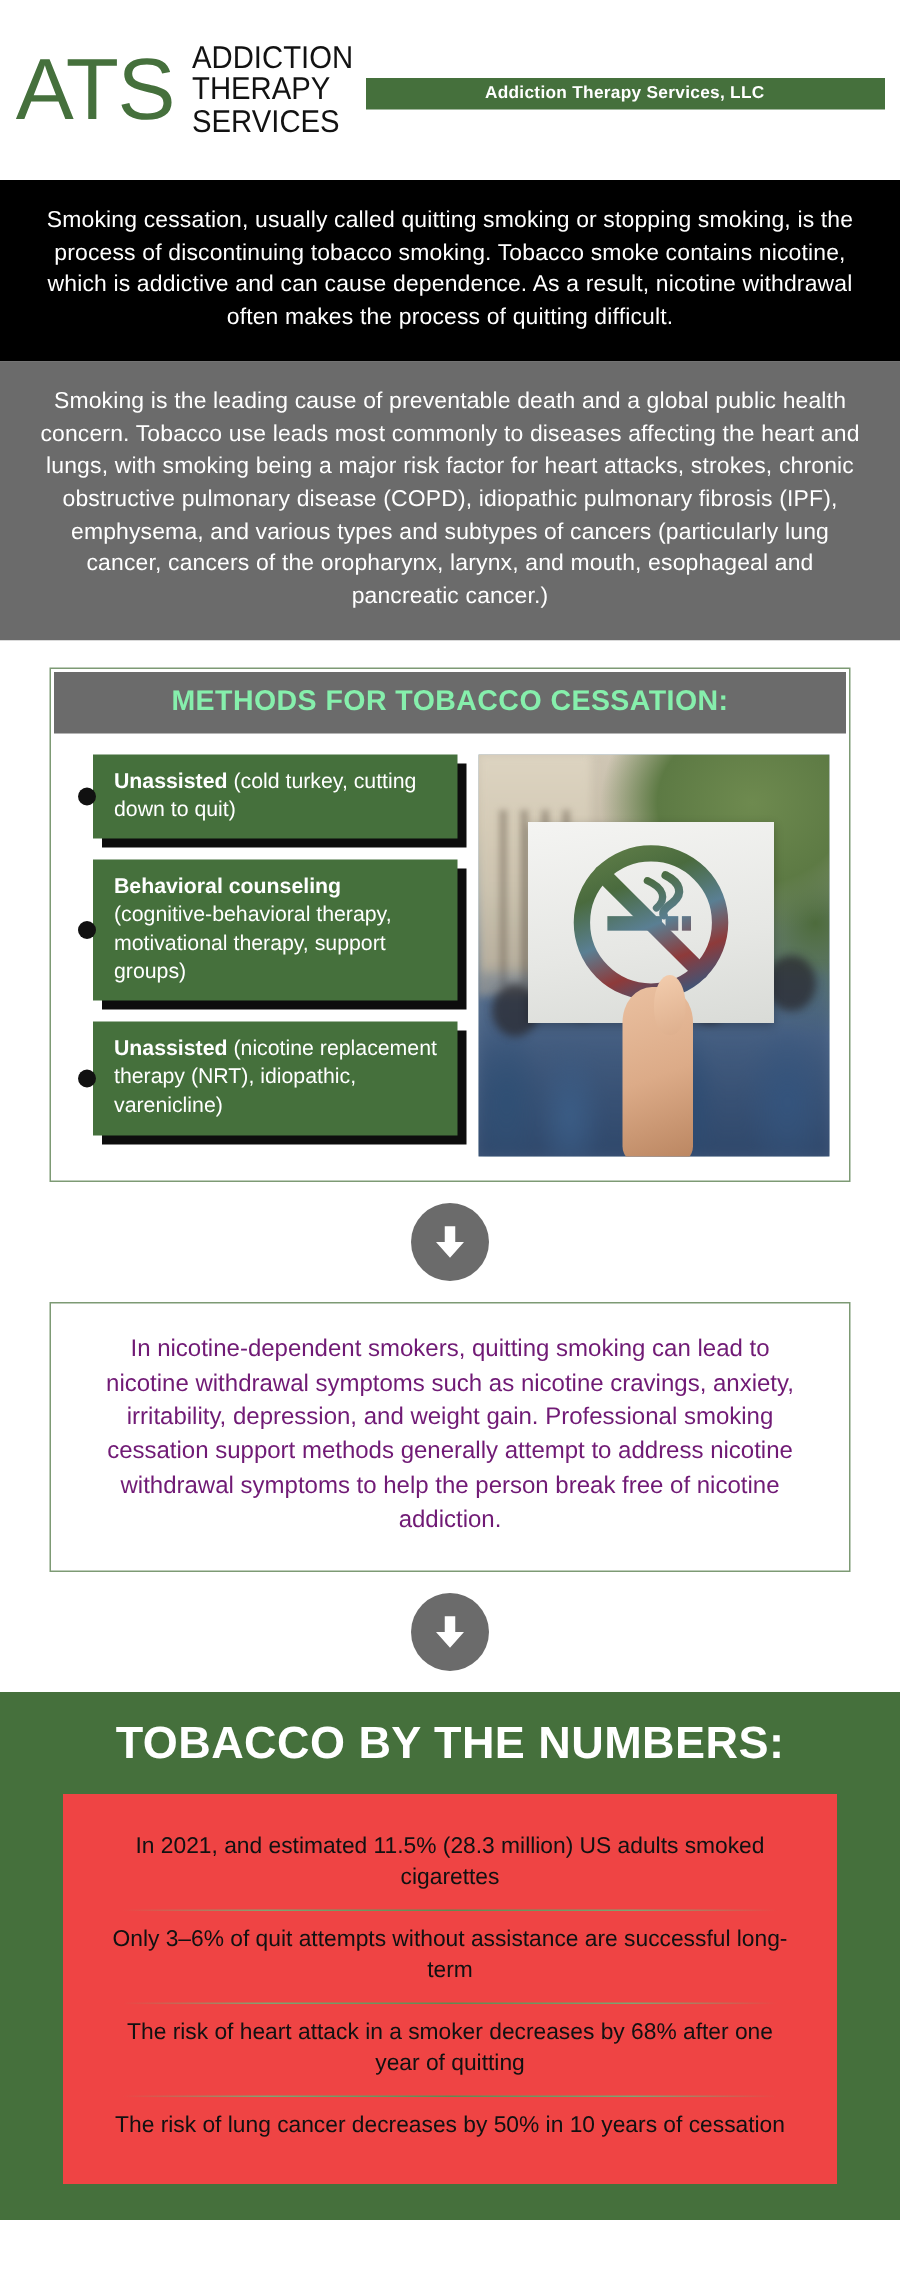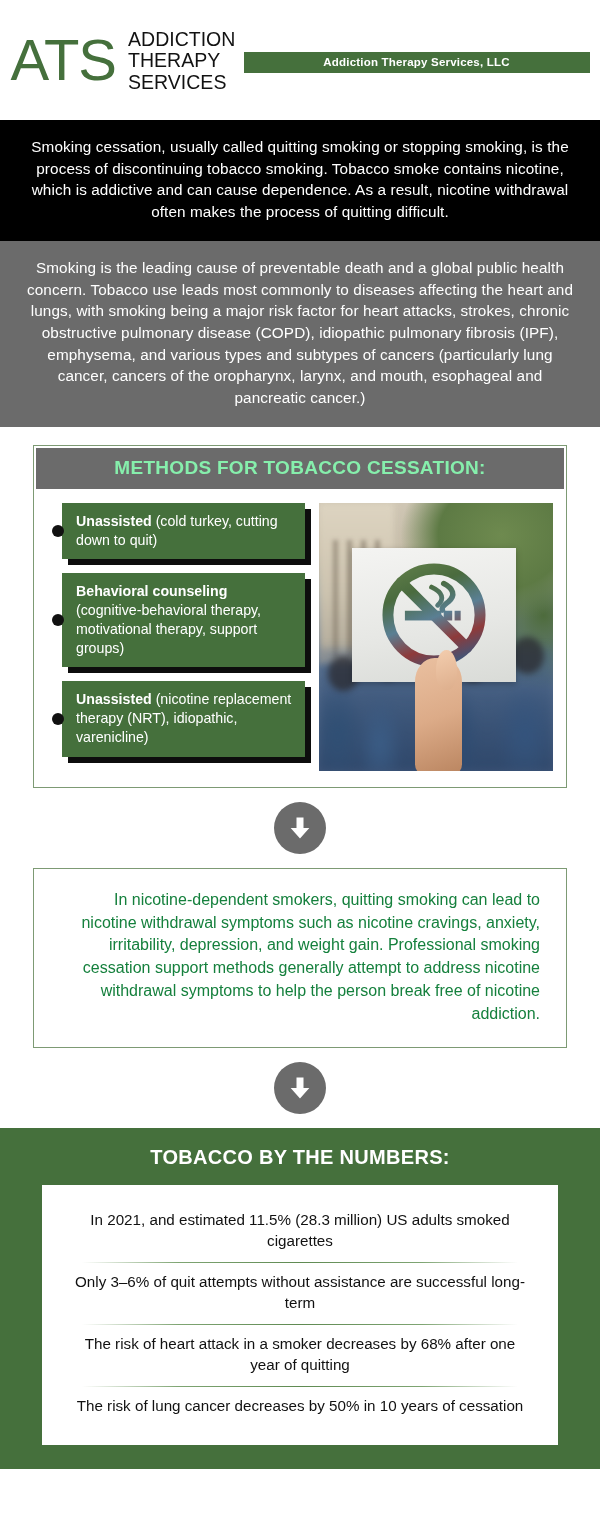--- a/index.html
+++ b/index.html
@@ -157,41 +157,41 @@
     background: #6b6b6b;
     display:flex; align-items:center; justify-content:center;
   }
 
   
   .mid-wrap { padding: 0 33px; background:#fff;}
   .mid-box {
     border: 1px solid #7d9a74;
     background:#ffffff;
     padding: 20px 26px 22px 26px;
-    text-align:right;
+    text-align:center;
     font-size: 16px;
     line-height: 1.42;
-    color:#15803d;
+    color:#701a75;
   }
 
   
   .numbers {
     background: #45703c;
     padding: 18px 0 24px 0;
   }
   .numbers-title {
     color:#ffffff;
-    font-size: 20px;
+    font-size: 30px;
     font-weight: bold;
     text-align:center;
     letter-spacing: 0.3px;
     padding-bottom: 16px;
   }
   .numbers-box {
-    background:#ffffff;
+    background:#ef4444;
     margin: 0 42px;
     padding: 16px 28px 18px 28px;
   }
   .stat {
     text-align:center;
     font-size: 15.2px;
     line-height: 1.38;
     color:#111111;
     padding: 9px 0 10px 0;
   }

